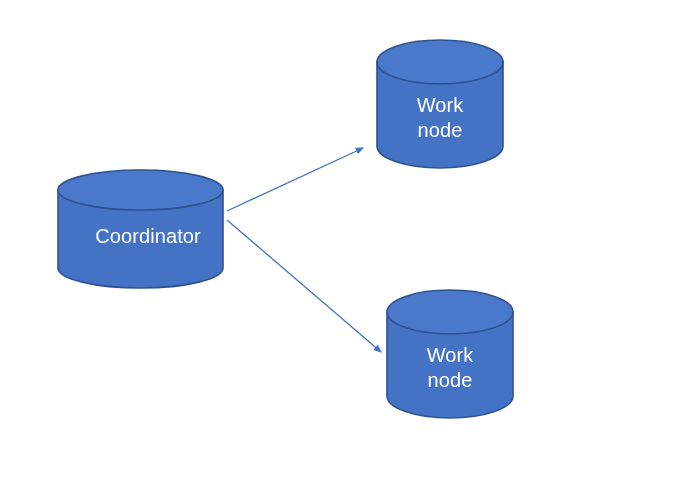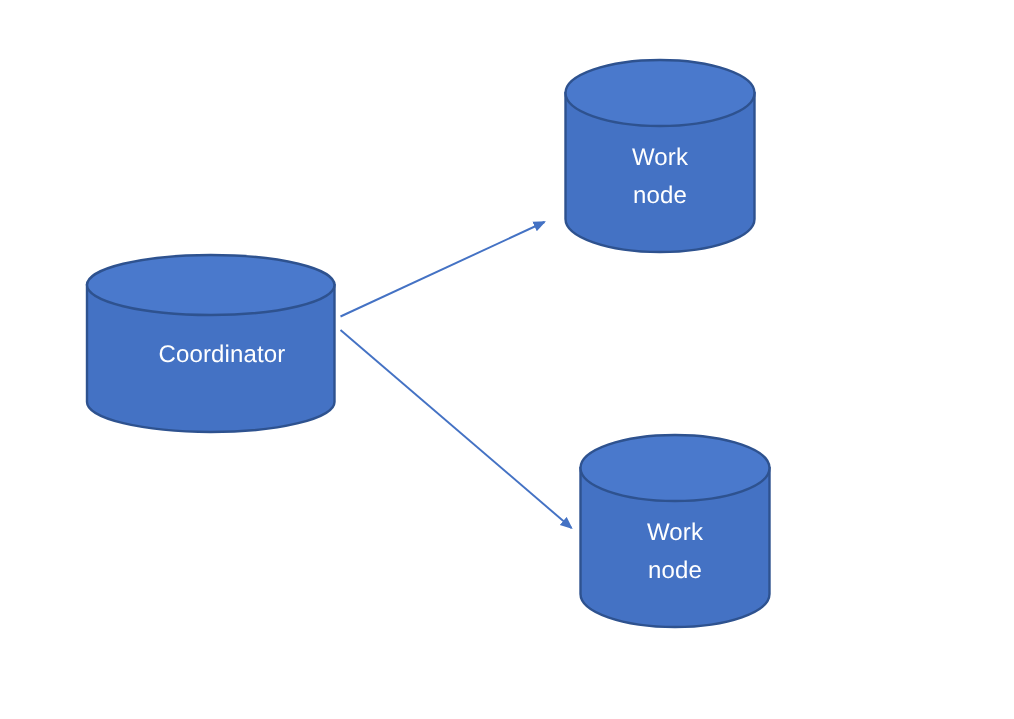--- a/index.html
+++ b/index.html
@@ -23,21 +23,21 @@
     position: absolute;
     left: 0;
     top: 0;
     width: 676px;
     height: 479px;
   }
   .node-label {
     position: absolute;
     color: #ffffff;
     font-family: "Liberation Sans", sans-serif;
-    font-size: 16px;
+    font-size: 20px;
     line-height: 25px;
     text-align: center;
     white-space: pre-line;
     letter-spacing: 0.1px;
     pointer-events: none;
   }
   .label-coordinator {
     left: 58px;
     top: 224px;
     width: 180px;

